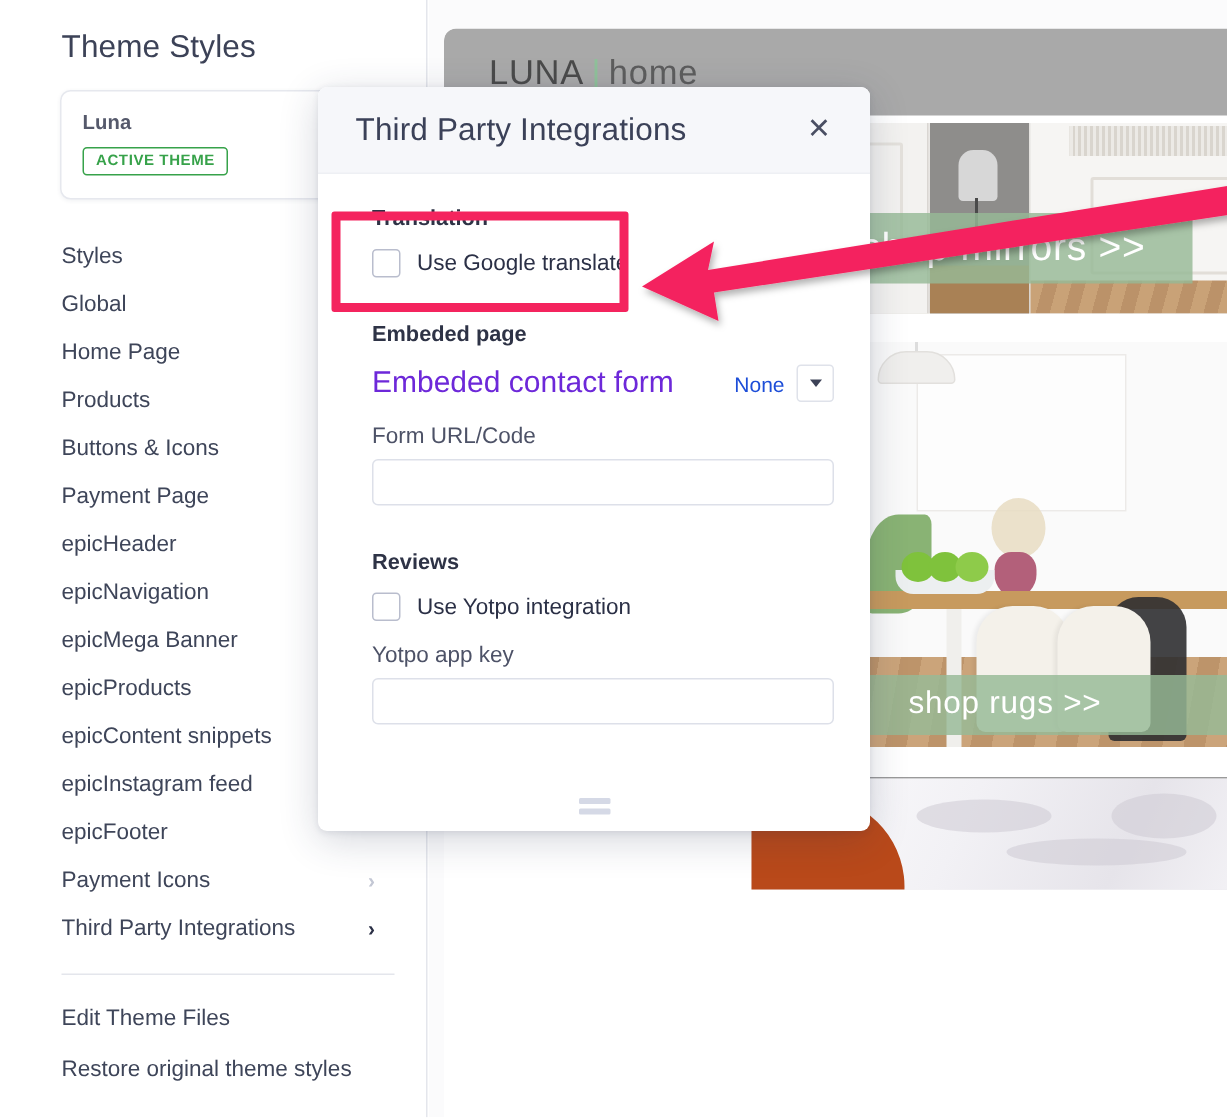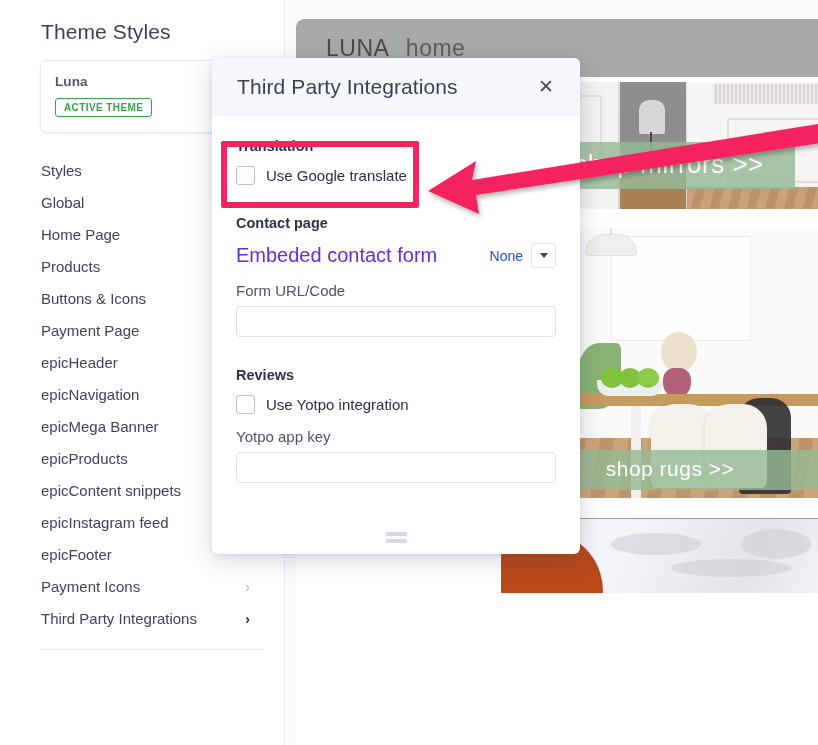--- a/index.html
+++ b/index.html
@@ -155,21 +155,21 @@
     z-index: 40;
   }
   .modal-header {
     height: 58px; background: #f6f7fa;
     display: flex; align-items: center; justify-content: space-between;
     padding: 0 18px 0 25px;
     border-bottom: 1px solid #eef0f4;
   }
   .modal-title { font-size: 21px; color: #3b4158; font-weight: 400; letter-spacing: .1px;}
   .modal-close { font-size: 19px; color: #4a4f63; cursor: pointer; line-height: 1; padding: 6px 8px;}
-  .modal-body { padding: 22px 24px 0 24px; position: relative; }
+  .modal-body { padding: 22px 24px 0 36px; position: relative; }
 
   .sec-title { font-size: 14.5px; color: #2e3346; font-weight: 700; margin-bottom: 12px; }
   .sec-title.t2 { margin-top: 30px; }
   .chk-row { display: flex; align-items: center; gap: 11px; }
   .chk {
     width: 19px; height: 19px; border: 1px solid #b9bdcd; border-radius: 3px;
     background: #fff; flex: 0 0 auto; cursor: pointer;
   }
   .chk-label { font-size: 15px; color: #2b3046; }
 
@@ -282,20 +282,26 @@
       </div>
       <div class="nav-item active-row">
         <span>Third Party Integrations</span>
         <span class="chev">›</span>
       </div>
     </div>
 
     <div class="nav-divider"></div>
 
     <div class="nav-foot">
+      <div class="nav-item">
+        <span>Edit Theme Files</span>
+      </div>
+      <div class="nav-item">
+        <span>Restore original theme styles</span>
+      </div>
     </div>
   </div>
 
   <div class="preview-wrap">
     <div class="preview-inner">
 
       <div class="store-header">
         <div class="store-logo">
           <span>LUNA</span><span class="bar">|</span><span class="sub">home</span>
         </div>
@@ -355,21 +361,21 @@
     </div>
 
     <div class="modal-body">
 
       <div class="sec-title">Translation</div>
       <div class="chk-row">
         <div class="chk"></div>
         <div class="chk-label">Use Google translate</div>
       </div>
 
-      <div class="sec-title t2">Contact page</div>
+      <div class="sec-title t2">Embeded page</div>
       <div class="field-row">
         <div class="field-label">Embeded contact form</div>
         <div class="select-box">
           <span class="select-value">None</span>
           <span class="select-btn">
               <i class="caret"></i>
             </span>
         </div>
       </div>
       <div class="input-label">Form URL/Code</div>

